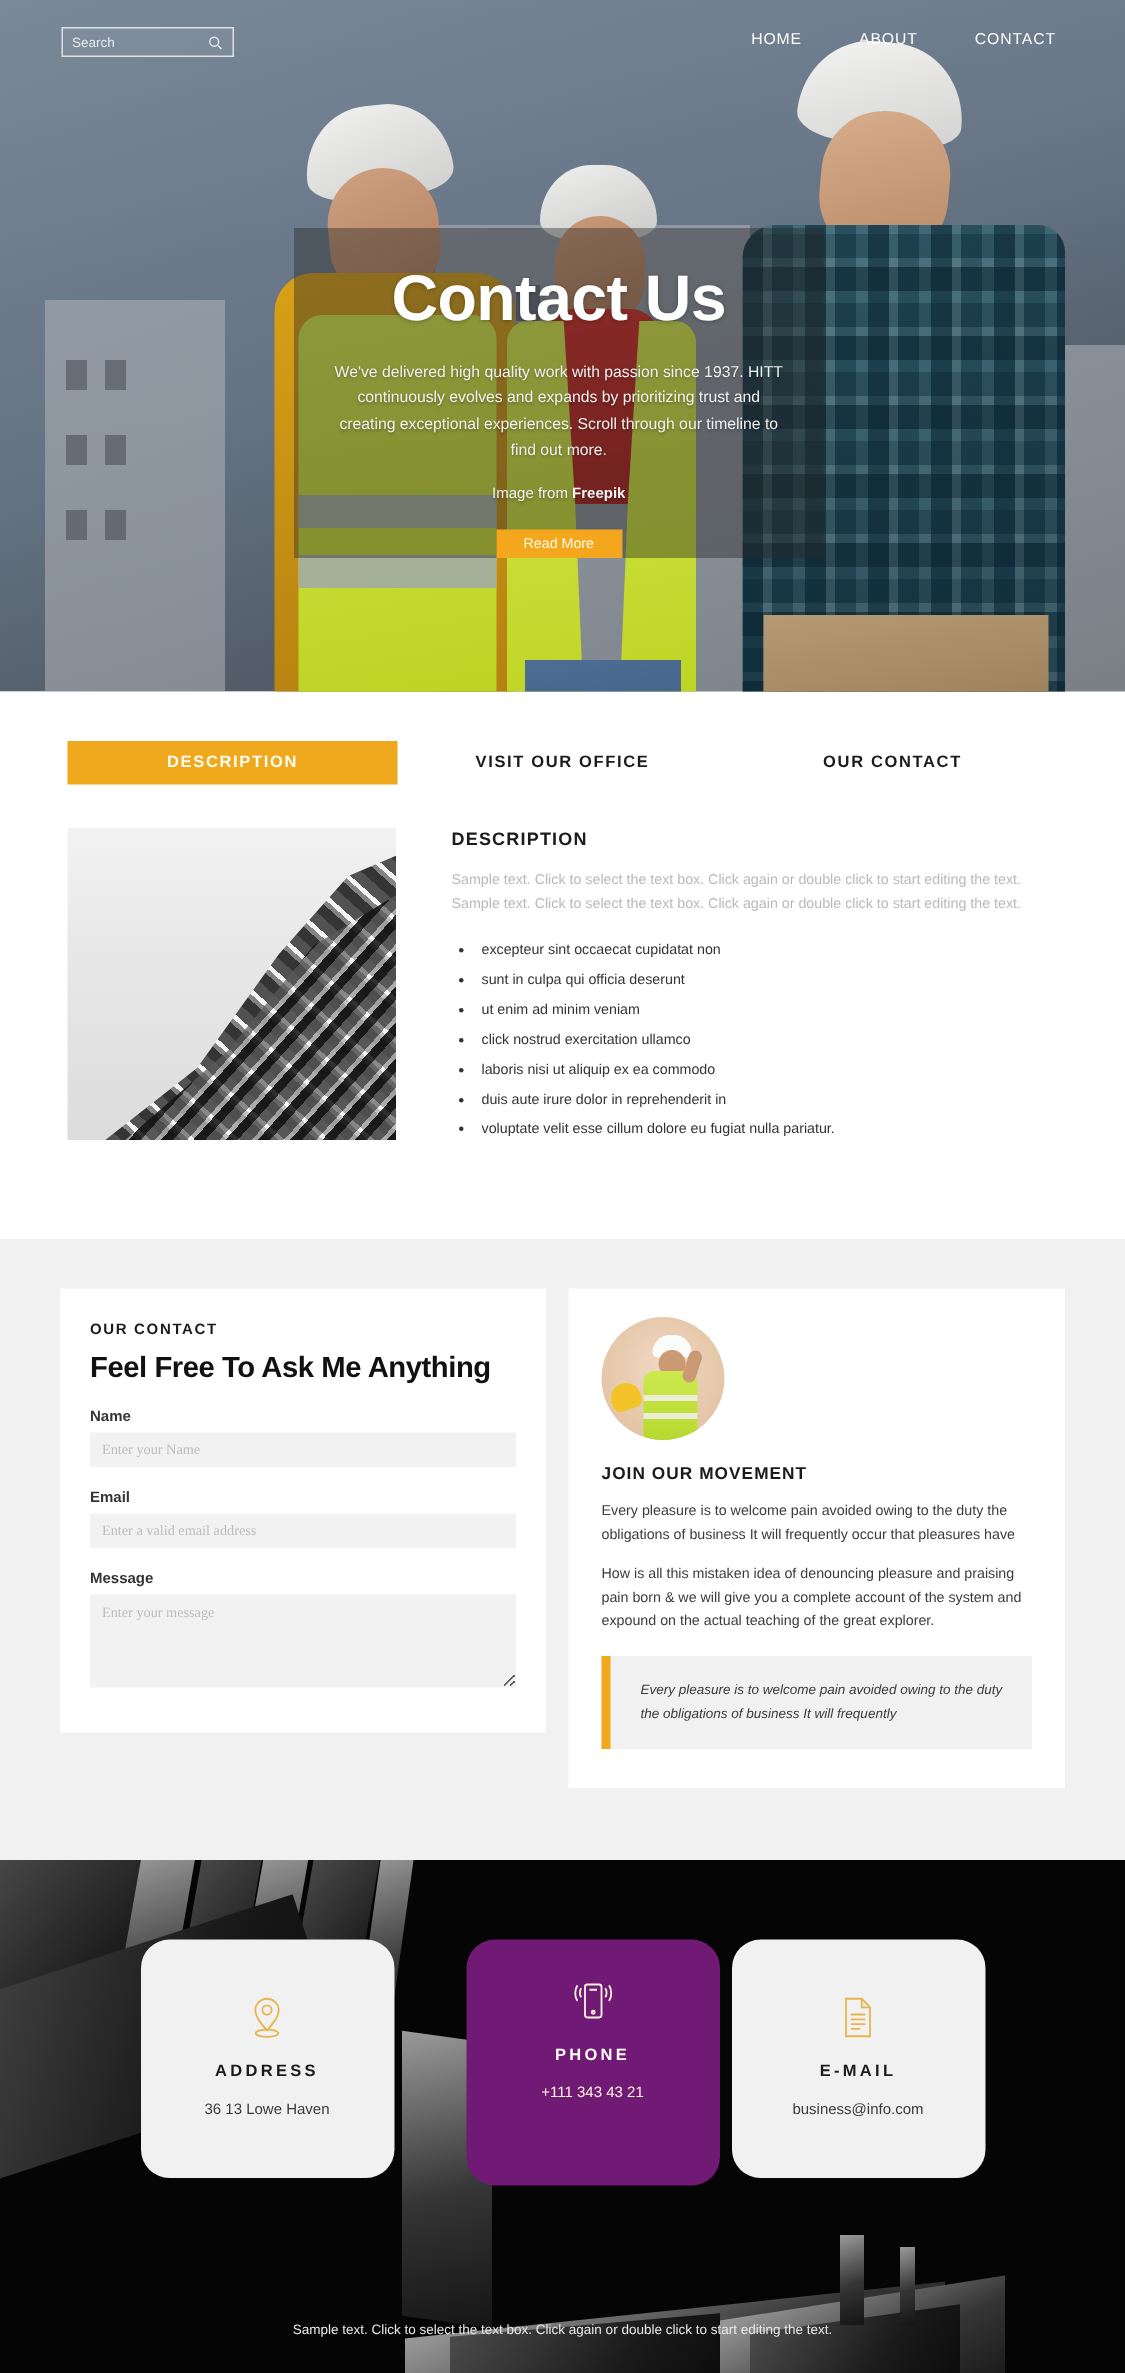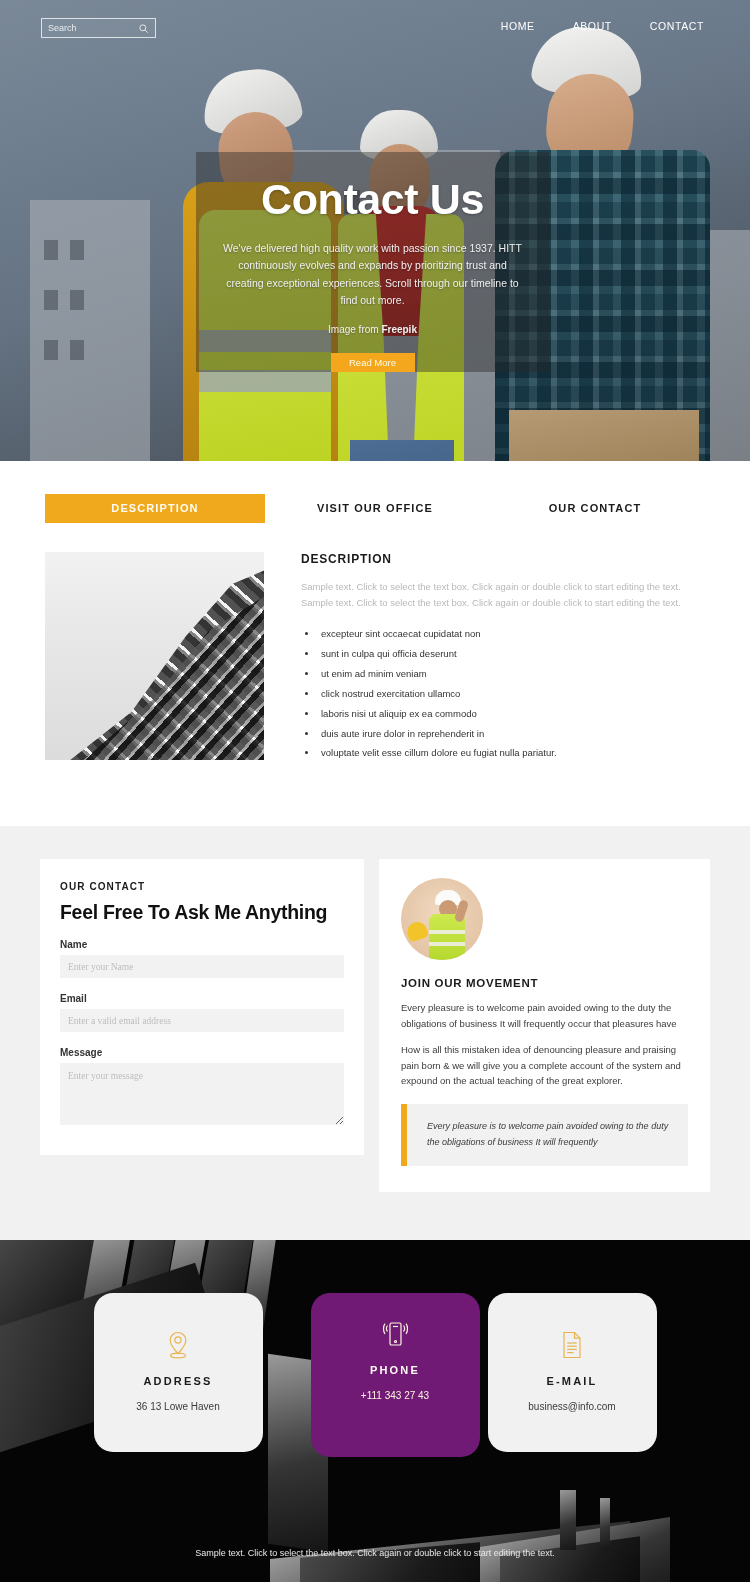--- a/index.html
+++ b/index.html
@@ -523,21 +523,21 @@
             <rect x="10" y="5" width="11" height="22" rx="1.6"></rect>
             <line x1="13" y1="8.5" x2="18" y2="8.5"></line>
             <circle cx="15.5" cy="23.5" r="1"></circle>
             <path d="M7.5 7.5c-1.2 1.6-1.2 4.4 0 6"></path>
             <path d="M5 5.6c-2 2.6-2 7.8 0 10.4"></path>
             <path d="M23.5 7.5c1.2 1.6 1.2 4.4 0 6"></path>
             <path d="M26 5.6c2 2.6 2 7.8 0 10.4"></path>
           </svg>
         </div>
         <div class="ic-title">PHONE</div>
-        <div class="ic-val">+111 343 27 43</div>
+        <div class="ic-val">+111 343 43 21</div>
       </div>
 
       <div class="ic-card">
         <div class="ic-icon">
           <svg width="24" height="30" viewBox="0 0 24 30" fill="none" stroke="#e8b44f" stroke-width="1.2">
             <path d="M4 2.5h10.5L20 8.2V27.5H4z"></path>
             <path d="M14.5 2.5V8.2H20"></path>
             <line x1="7.2" y1="13" x2="16.8" y2="13"></line>
             <line x1="7.2" y1="16.2" x2="16.8" y2="16.2"></line>
             <line x1="7.2" y1="19.4" x2="16.8" y2="19.4"></line>

